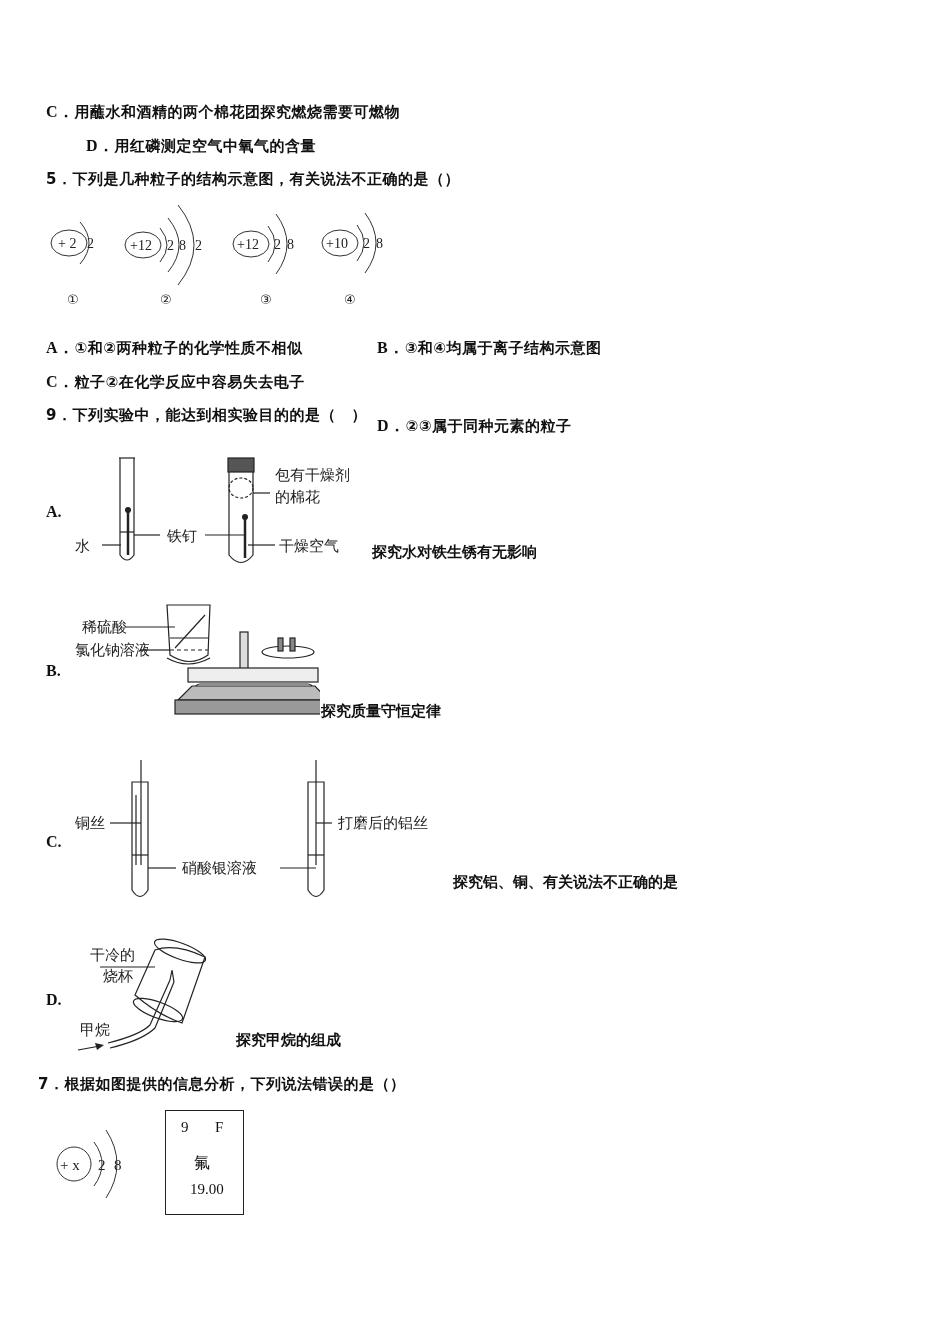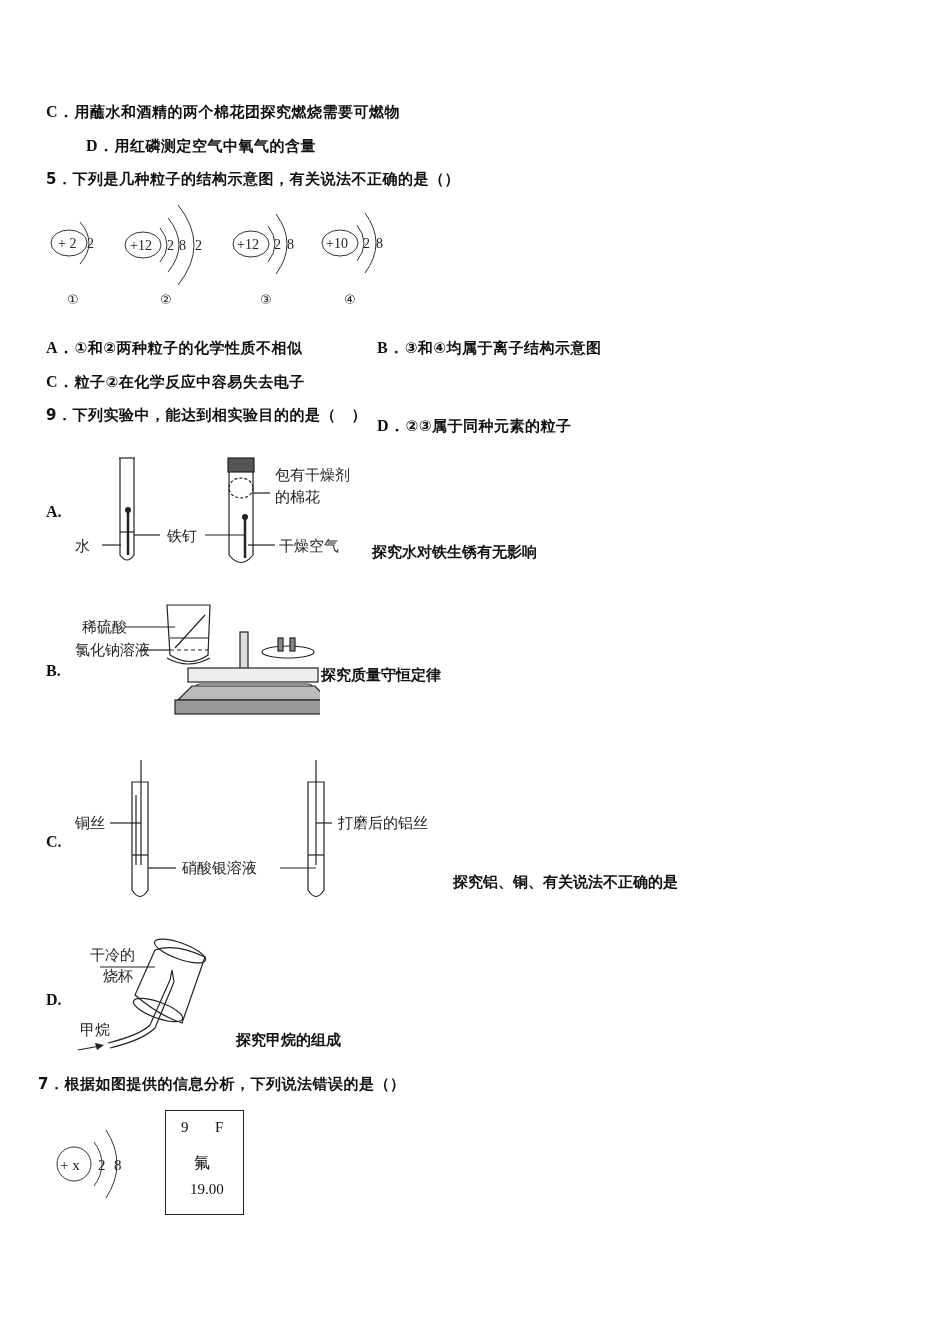--- a/index.html
+++ b/index.html
@@ -135,21 +135,21 @@
     <rect x="125" y="84" width="118" height="10" rx="5" fill="#fafafa"></rect>
 
     <path d="M108 100 L258 100 L245 86 L122 86 Z" fill="#bbb"></path>
     <rect x="105" y="100" width="156" height="14" fill="#999"></rect>
   </g>
   <g font-size="15" fill="#222" class="cn">
     <text x="12" y="32" class="cn">稀硫酸</text>
     <text x="5" y="55" class="cn">氯化钠溶液</text>
   </g>
 </svg>
-<div class="caption" style="left:321px;top:626px;">探究质量守恒定律</div>
+<div class="caption" style="left:321px;top:662px;">探究质量守恒定律</div>
 
 <div class="abs lbl" style="left:46px;top:833px;">C.</div>
 <svg class="abs" style="left:70px;top:755px;" width="400" height="150">
   <g fill="none" stroke="#222" stroke-width="1.2">
 
     <path d="M62 27 L62 135 Q70 148 78 135 L78 27 Z"></path>
     <line x1="71" y1="5" x2="71" y2="110"></line>
     <line x1="66" y1="40" x2="66" y2="110"></line>
     <line x1="62" y1="100" x2="78" y2="100"></line>
     <line x1="40" y1="68" x2="71" y2="68"></line>

